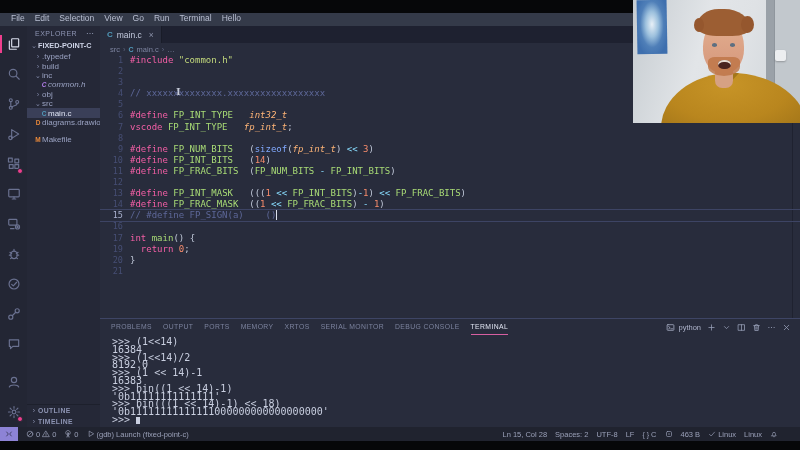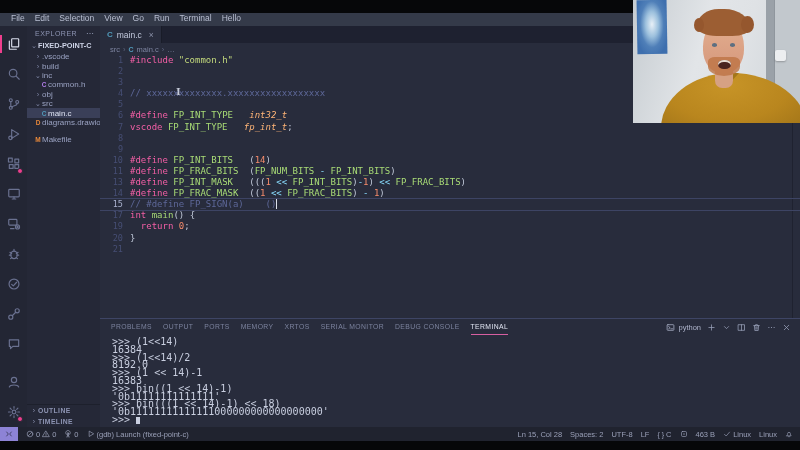--- a/index.html
+++ b/index.html
@@ -84,21 +84,21 @@
   .shell-label{display:flex;align-items:center;gap:3px;font-size:7.5px;letter-spacing:0;color:#aeb4cb}
   .terminal{flex:1;font-family:"DejaVu Sans Mono",monospace;font-size:10px;line-height:7.8px;color:#c9cfe0;padding:3px 0 0 12px;white-space:pre;overflow:hidden}
   .tline{height:7.8px}
   .tcursor{display:inline-block;width:4.3px;height:7px;background:#c9cfe0;vertical-align:-1px}
 
   
   .statusbar{position:absolute;left:0;top:427px;width:100%;height:14px;background:#20232f;display:flex;align-items:center;font-size:7.5px;color:#9aa0b8;overflow:hidden}
   .sitem{display:flex;align-items:center;gap:2px;padding:0 4px;white-space:nowrap;cursor:pointer;height:14px}
   .sitem svg{width:8px;height:8px;display:block}
   .sitem.remote{background:var(--remote-bg);color:#23263a;padding:0 5px;margin-right:4px}
-  .sb-right{margin-left:auto;display:flex;padding-right:3px}
+  .sb-right{margin-left:auto;display:flex;padding-right:18px}
   .glyph{font-size:7px}
 
   
   .webcam{position:absolute;top:0;right:0;width:167px;height:123px;overflow:hidden;background:linear-gradient(105deg,#c6ccd1 0%,#e2e5e8 40%,#dfe2e5 62%,#cdd3d8 100%);z-index:20}
   .poster{position:absolute;left:4px;top:0;width:30px;height:54px;background:radial-gradient(ellipse at 50% 45%,#e8f0f7 0%,#9cc0dd 30%,#4f7fb8 55%,#3e6fae 80%);transform:rotate(-1deg)}
   .doorframe{position:absolute;left:133px;top:0;width:8px;height:123px;background:#9aa1a8}
   .door{position:absolute;left:141px;top:0;width:26px;height:123px;background:#c2c8cd;border-left:1px solid #8f969d}
   .switch{position:absolute;left:142px;top:50px;width:11px;height:11px;background:#eceef0;border-radius:2px;box-shadow:0 1px 2px rgba(0,0,0,.25)}
   .shirt{position:absolute;left:28px;bottom:-8px;width:147px;height:58px;background:radial-gradient(ellipse at 45% 20%,#c79427 0%,#b9861e 55%,#9e7218 100%);border-radius:48% 52% 0 0/95% 100% 0 0}
   .collar{position:absolute;left:84px;bottom:38px;width:22px;height:12px;background:#a3761a;clip-path:polygon(0 0,50% 100%,100% 0,80% 0,50% 60%,20% 0)}
@@ -225,31 +225,31 @@
         <span class="ttl">EXPLORER</span>
         <span class="sb-ellipsis">⋯</span>
       </div>
       <div class="sb-root">
         <span class="chev">⌄</span>
         <span>FIXED-POINT-C</span>
       </div>
       <div class="tree" id="tree">
           <div class="tree-row" style="padding-left: 7px;">
             <span class="chev">›</span>
-            <span>.vscode</span>
+            <span>.typedef</span>
           </div>
           <div class="tree-row" style="padding-left: 7px;">
             <span class="chev">›</span>
             <span>build</span>
           </div>
           <div class="tree-row" style="padding-left: 7px;">
             <span class="chev">⌄</span>
             <span>inc</span>
           </div>
-          <div class="tree-row" style="padding-left: 13px;">
+          <div class="tree-row" style="padding-left: 13px; font-style: italic;">
             <span class="ficon" style="color: rgb(176, 124, 232);">C</span>
             <span>common.h</span>
           </div>
           <div class="tree-row" style="padding-left: 7px;">
             <span class="chev">›</span>
             <span>obj</span>
           </div>
           <div class="tree-row" style="padding-left: 7px;">
             <span class="chev">⌄</span>
             <span>src</span>
@@ -324,40 +324,49 @@
           <div class="row">
             <span class="ln">7</span>
             <span class="code"><span class="kw">vscode</span><span class="pl"> </span><span class="mac">FP_INT_TYPE</span><span class="pl">   </span><span class="typ">fp_int_t</span><span class="pl">;</span></span>
           </div>
           <div class="row">
             <span class="ln">8</span>
             <span class="code"></span>
           </div>
           <div class="row">
             <span class="ln">9</span>
+            <span class="code"><span class="pp">#define</span><span class="pl"> </span><span class="mac">FP_NUM_BITS</span><span class="pl">   (</span><span class="fn">sizeof</span><span class="pl">(</span><span class="typ">fp_int_t</span><span class="pl">) </span><span class="op">&lt;&lt;</span><span class="pl"> </span><span class="num">3</span><span class="pl">)</span></span>
           </div>
           <div class="row">
             <span class="ln">10</span>
             <span class="code"><span class="pp">#define</span><span class="pl"> </span><span class="mac">FP_INT_BITS</span><span class="pl">   (</span><span class="num">14</span><span class="pl">)</span></span>
           </div>
           <div class="row">
             <span class="ln">11</span>
             <span class="code"><span class="pp">#define</span><span class="pl"> </span><span class="mac">FP_FRAC_BITS</span><span class="pl">  (</span><span class="mac">FP_NUM_BITS</span><span class="pl"> </span><span class="op">-</span><span class="pl"> </span><span class="mac">FP_INT_BITS</span><span class="pl">)</span></span>
+          </div>
+          <div class="row">
+            <span class="ln">12</span>
+            <span class="code"></span>
           </div>
           <div class="row">
             <span class="ln">13</span>
             <span class="code"><span class="pp">#define</span><span class="pl"> </span><span class="mac">FP_INT_MASK</span><span class="pl">   (((</span><span class="num">1</span><span class="pl"> </span><span class="op">&lt;&lt;</span><span class="pl"> </span><span class="mac">FP_INT_BITS</span><span class="pl">)</span><span class="op">-</span><span class="num">1</span><span class="pl">) </span><span class="op">&lt;&lt;</span><span class="pl"> </span><span class="mac">FP_FRAC_BITS</span><span class="pl">)</span></span>
           </div>
           <div class="row">
             <span class="ln">14</span>
             <span class="code"><span class="pp">#define</span><span class="pl"> </span><span class="mac">FP_FRAC_MASK</span><span class="pl">  ((</span><span class="num">1</span><span class="pl"> </span><span class="op">&lt;&lt;</span><span class="pl"> </span><span class="mac">FP_FRAC_BITS</span><span class="pl">) </span><span class="op">-</span><span class="pl"> </span><span class="num">1</span><span class="pl">)</span></span>
           </div>
           <div class="row cur">
             <span class="ln">15</span>
             <span class="code"><span class="cm">// #define FP_SIGN(a)    ()</span><span class="caret"></span></span>
+          </div>
+          <div class="row">
+            <span class="ln">16</span>
+            <span class="code"></span>
           </div>
           <div class="row">
             <span class="ln">17</span>
             <span class="code"><span class="kw">int</span><span class="pl"> </span><span class="mac">main</span><span class="pl">() {</span></span>
           </div>
           <div class="row">
             <span class="ln">19</span>
             <span class="code"><span class="pl">  </span><span class="kw">return</span><span class="pl"> </span><span class="num">0</span><span class="pl">;</span></span>
           </div>
           <div class="row">

